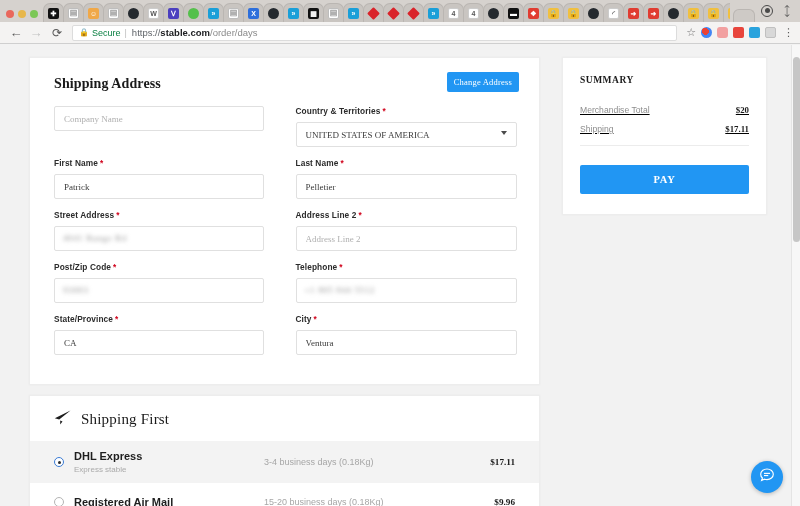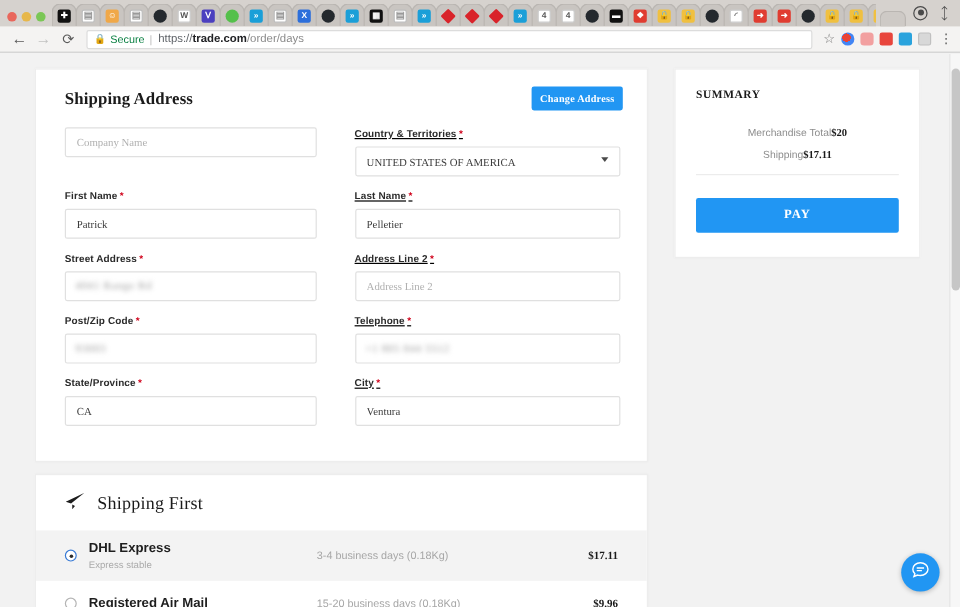--- a/index.html
+++ b/index.html
@@ -117,29 +117,29 @@
   
   .addr-card { padding: 18px 22px 18px 24px; position: relative; }
   .sec-title {
     font-family: "Liberation Serif", serif;
     font-size: 14px; font-weight: bold; color: #1a1a1a;
     letter-spacing: .1px;
   }
   .change-btn {
     position: absolute; right: 20px; top: 14px;
     background: #2196f3; color: #fff;
-    font-size: 8.5px; font-weight: bold;
+    font-size: 8.5px; font-weight: normal;
     padding: 5px 7px; border: none; border-radius: 2px;
     font-family: "Liberation Serif", serif;
     letter-spacing: .2px; cursor: pointer;
   }
 
   .grid { display: flex; flex-wrap: wrap; margin-top: 14px; }
   .field { width: 50%; padding-right: 22px; margin-bottom: 11px; }
-  .field.right { padding-right: 0; padding-left: 10px; text-decoration: underline; }
+  .field.right { padding-right: 0; padding-left: 10px; }
   .lbl {
     font-size: 8.3px; font-weight: bold; color: #2b2b2b;
     display: block; margin-bottom: 6px; letter-spacing: .1px;
   }
   .req { color: #d0021b; font-weight: bold; margin-left: 2px; }
   .inp {
     width: 100%; height: 25px;
     border: 1px solid #e0e0e0; border-radius: 2px;
     background: #fff; font-size: 9px; color: #3b3b3b;
     padding: 0 9px; font-family: "Liberation Serif", serif;
@@ -194,21 +194,21 @@
   .ship-days { flex: 1; font-size: 9px; color: #a6a6a6; }
   .ship-price { font-size: 9.2px; font-weight: bold; color: #1a1a1a; font-family: "Liberation Serif", serif; }
 
   
   .sum-card { padding: 17px 17px 20px 17px; }
   .sum-title {
     font-family: "Liberation Serif", serif;
     font-size: 9.5px; font-weight: bold; color: #1a1a1a;
     letter-spacing: .5px; margin-bottom: 20px;
   }
-  .sum-row { display: flex; justify-content: center; align-items: baseline; margin-bottom: 9px; }
+  .sum-row { display: flex; justify-content: space-between; align-items: baseline; margin-bottom: 9px; text-decoration: underline; }
   .sum-lbl { font-size: 8.6px; color: #8d8d8d; }
   .sum-val { font-size: 8.8px; color: #1a1a1a; font-weight: bold; font-family:"Liberation Serif", serif;}
   .sum-hr { height: 1px; background: #ececec; margin: 11px 0 11px 0; }
   .sum-row.total .sum-lbl { color: #f5a623; font-size: 8.6px; }
   .sum-row.total .sum-val { color: #f5a623; font-size: 8.8px; }
   .pay-btn {
     display: block; width: 100%; margin-top: 19px;
     background: #2196f3; color: #fff; border: none;
     height: 29px; border-radius: 2px; cursor: pointer;
     font-family: "Liberation Serif", serif;
@@ -366,21 +366,21 @@
   <div class="toolbar">
     <span class="navbtn">←</span>
     <span class="navbtn dim">→</span>
     <span class="reload">⟳</span>
 
     <div class="omnibox">
       <span class="lock">🔒</span>
       <span class="secure-txt">Secure</span>
       <span class="pipe">|</span>
       <span class="url-scheme">https://</span>
-      <span class="url-host">trade.com</span>
+      <span class="url-host">stable.com</span>
       <span class="url-path">/order/days</span>
     </div>
 
     <span class="star">☆</span>
     <span class="ext e1"></span>
     <span class="ext e2"></span>
     <span class="ext e3"></span>
     <span class="ext e4"></span>
     <span class="ext e5"></span>
     <span class="kebab">⋮</span>

